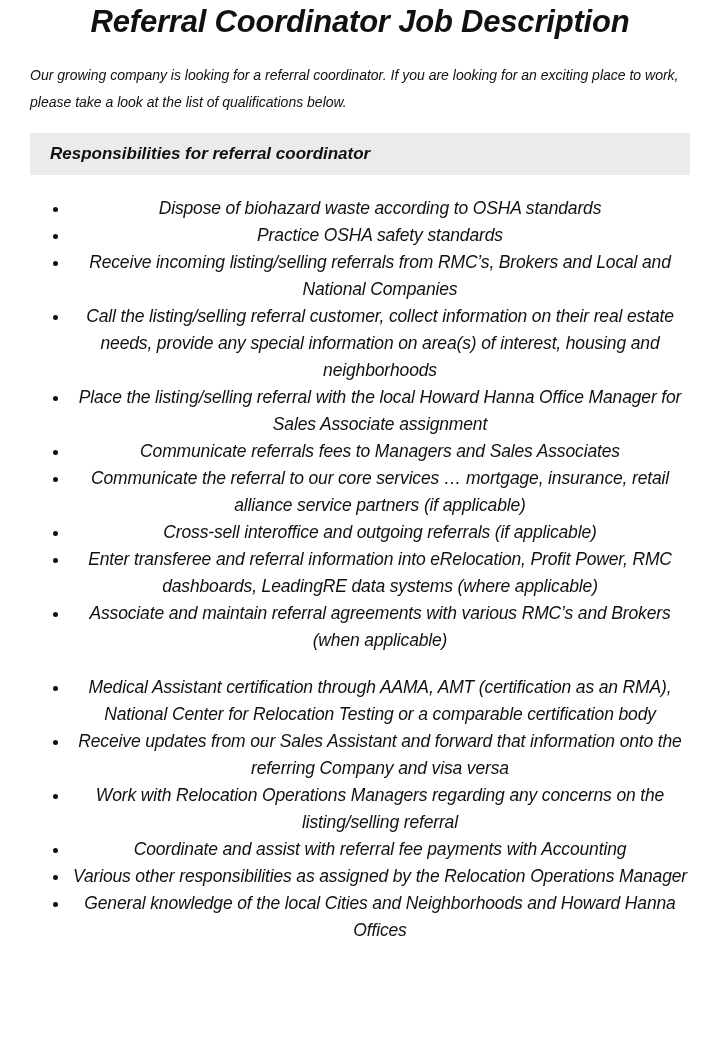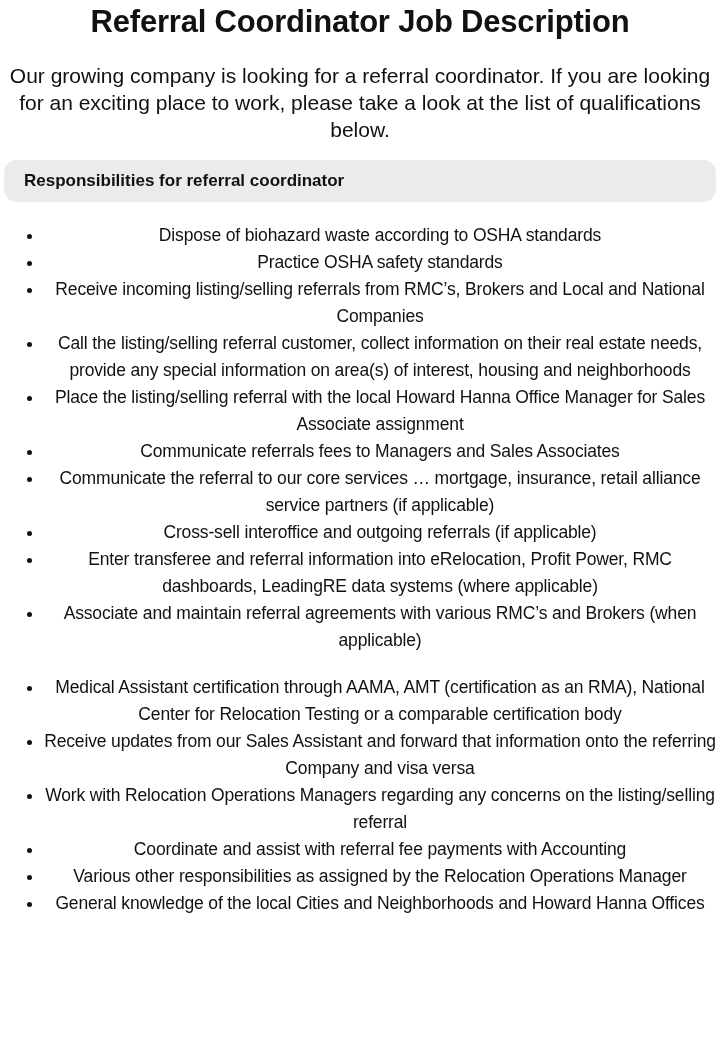--- a/index.html
+++ b/index.html
@@ -1,37 +1,36 @@
 <!DOCTYPE html>
 <html><head>
 <meta charset="utf-8">
 <style>
   html, body { margin: 0; padding: 0; background: #ffffff; }
   body {
     width: 720px; height: 1052px; overflow: hidden;
     font-family: "Liberation Sans", sans-serif;
     color: #111111;
   }
-  .page { padding: 0 4px; }
+  .page { padding: 0 30px; font-style: italic; }
   h1 {
     margin: 0; padding-top: 2px;
     font-size: 31px; line-height: 40px; font-weight: bold;
     text-align: center; letter-spacing: -0.2px;
   }
   .intro {
     margin: 20px 0 0 0;
-    font-size: 21px; line-height: 27px; text-align: center;
+    font-size: 14px; line-height: 27px;
   }
   .section-header {
     background: #ebebeb;
     height: 42px; line-height: 42px;
     padding: 0 20px;
     font-size: 17px; font-weight: bold;
     margin-top: 17px;
-    border-radius: 13px;
   }
   ul {
     margin: 20px 0 0 0; padding: 0 0 0 40px;
     font-size: 17.5px; line-height: 27px; text-align: center;
   }
   ul li { margin: 0; padding: 0; letter-spacing: -0.15px; }
   .s2 { margin-top: 20px; }
 </style>
 </head>
 <body>

